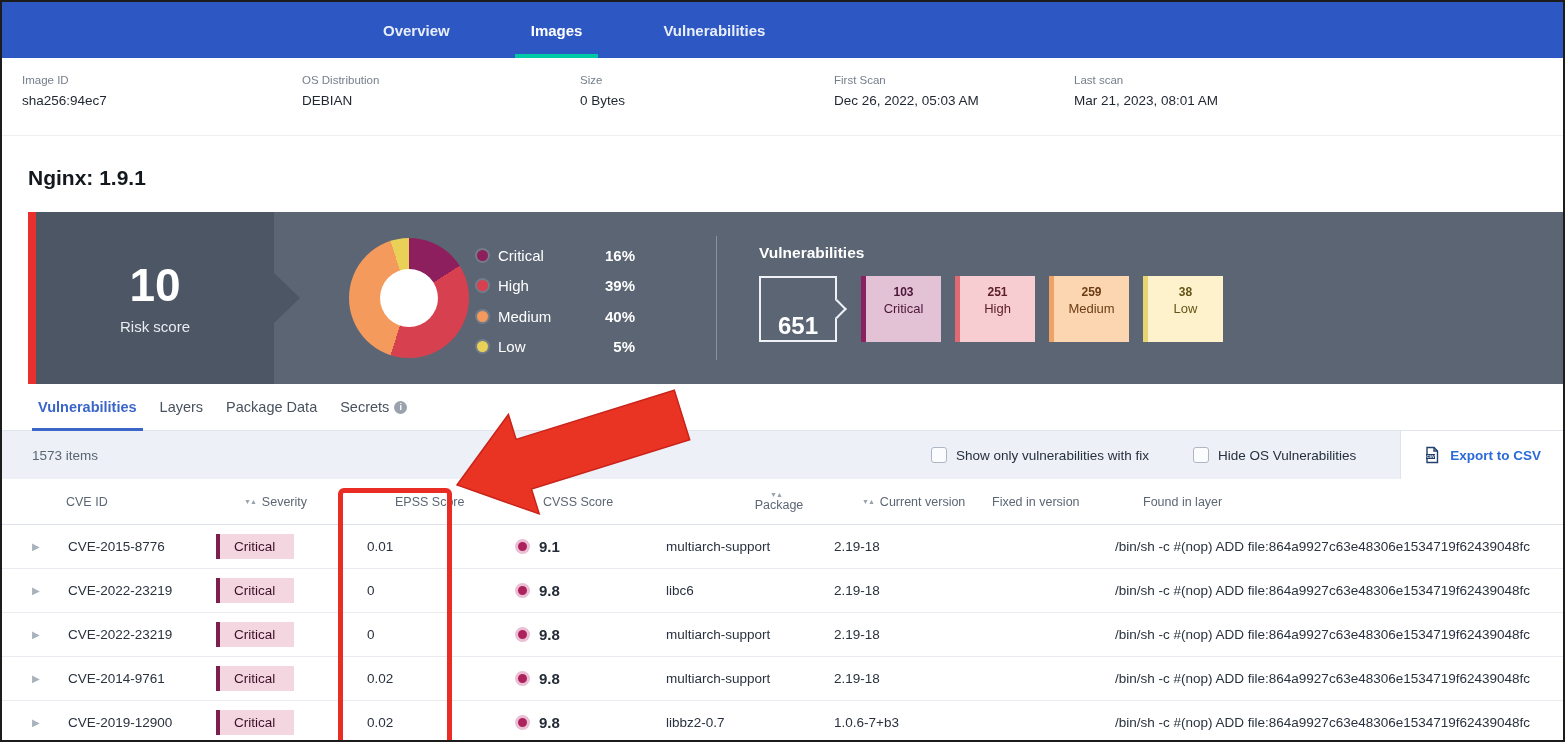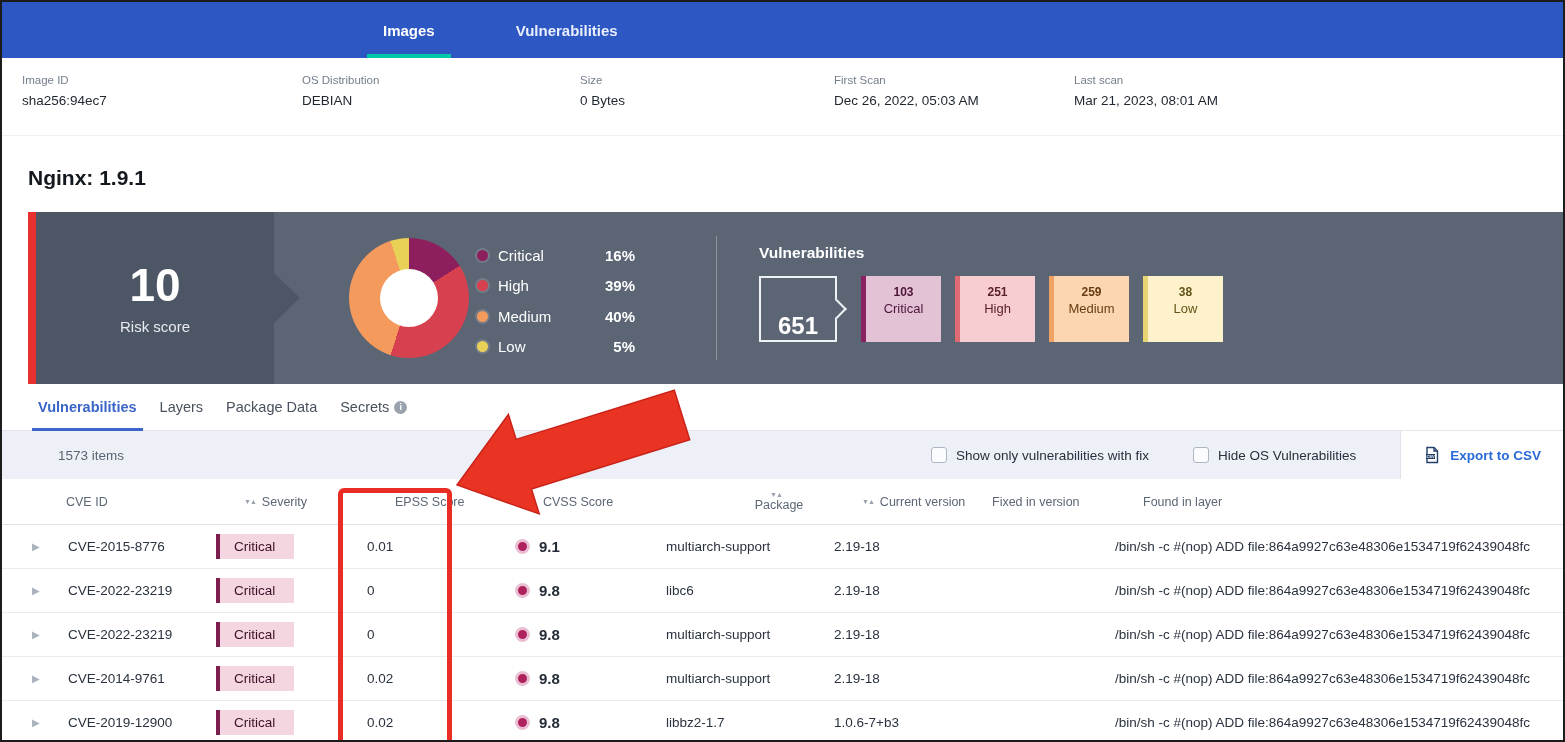--- a/index.html
+++ b/index.html
@@ -65,21 +65,21 @@
 
   
   .subtabs { display: flex; align-items: stretch; height: 47px; padding-left: 36px; gap: 23px; border-bottom: 1px solid #e2e6ec; background: #fff; }
   .subtab { position: relative; display: flex; align-items: center; gap: 5px; font-size: 14.5px; color: #49525e; cursor: pointer; }
   .subtab.active { color: #3a66c9; font-weight: 700; }
   .subtab.active::after { content: ""; position: absolute; left: -6px; right: -6px; bottom: -1px; height: 3px; background: #3a66c9; }
   .info-dot { width: 13px; height: 13px; border-radius: 50%; background: #99a2ad; color: #fff; font-size: 9px; font-weight: 700;
     display: inline-flex; align-items: center; justify-content: center; }
 
   
-  .toolbar { display: flex; align-items: center; height: 48px; background: #edf0f7; padding-left: 56px; }
+  .toolbar { display: flex; align-items: center; height: 48px; background: #edf0f7; padding-left: 30px; }
   .items-count { color: #5a6572; font-size: 13.5px; }
   .toolbar-right { margin-left: auto; display: flex; align-items: center; height: 100%; }
   .check-group { display: flex; align-items: center; gap: 9px; margin-right: 44px; font-size: 13.5px; color: #27303c; cursor: pointer; }
   .checkbox { width: 16px; height: 16px; border: 1px solid #aeb6c3; border-radius: 3px; background: #fbfcfe; flex: none; }
   .export-btn { display: flex; align-items: center; gap: 9px; background: #fff; height: 100%; padding: 0 22px;
     border-left: 1px solid #e0e4ea; color: #2a6bd8; font-size: 13.5px; font-weight: 600; cursor: pointer; white-space: nowrap; }
 
   
   .vrow { display: grid; grid-template-columns: 40px 158px 135px 150px 165px 168px 130px 151px 1fr;
     align-items: center; height: 44px; padding-left: 16px; border-bottom: 1px solid #e8ebf0; font-size: 13.5px; color: #29323e; }
@@ -103,20 +103,21 @@
   .annot-rect { position: absolute; left: 336px; top: 486px; width: 114px; height: 276px;
     border: 5px solid #e92c24; border-radius: 6px; z-index: 50; pointer-events: none; }
   .annot-arrow { position: absolute; left: 440px; top: 378px; z-index: 51; pointer-events: none; }
 </style>
 </head>
 <body>
 
 <div class="frame">
 
   <nav class="topnav">
+    <div class="nav-tab">Overview</div>
     <div class="nav-tab active">Images</div>
     <div class="nav-tab">Vulnerabilities</div>
   </nav>
 
   <div class="infobar">
     <div class="info-field">
       <div class="info-label">Image ID</div>
       <div class="info-value">sha256:94ec7</div>
     </div>
     <div class="info-field">
@@ -327,21 +328,21 @@
 
     <div class="vrow">
       <div class="expander">▶</div>
       <div class="c-cve">CVE-2019-12900</div>
       <div><span class="sev-badge">Critical</span></div>
       <div class="c-epss">0.02</div>
       <div class="c-cvss">
           <span class="cvss-dot"></span>
           <span>9.8</span>
         </div>
-      <div>libbz2-1.7</div>
+      <div>libbz2-0.7</div>
       <div>1.0.6-7+b3</div>
       <div></div>
       <div class="c-layer">/bin/sh -c #(nop) ADD file:864a9927c63e48306e1534719f62439048fc</div>
     </div>
   </div>
 
   <div class="annot-rect"></div>
   <svg class="annot-arrow" width="260" height="140" viewBox="0 0 260 140">
     <polygon points="15,105 66.4,34.5 74.1,59.4 232.3,10.2 247.7,59.8 89.5,109 97.2,133.9" fill="#ea3423" stroke="#c9231a" stroke-width="1.5"></polygon>
   </svg>

